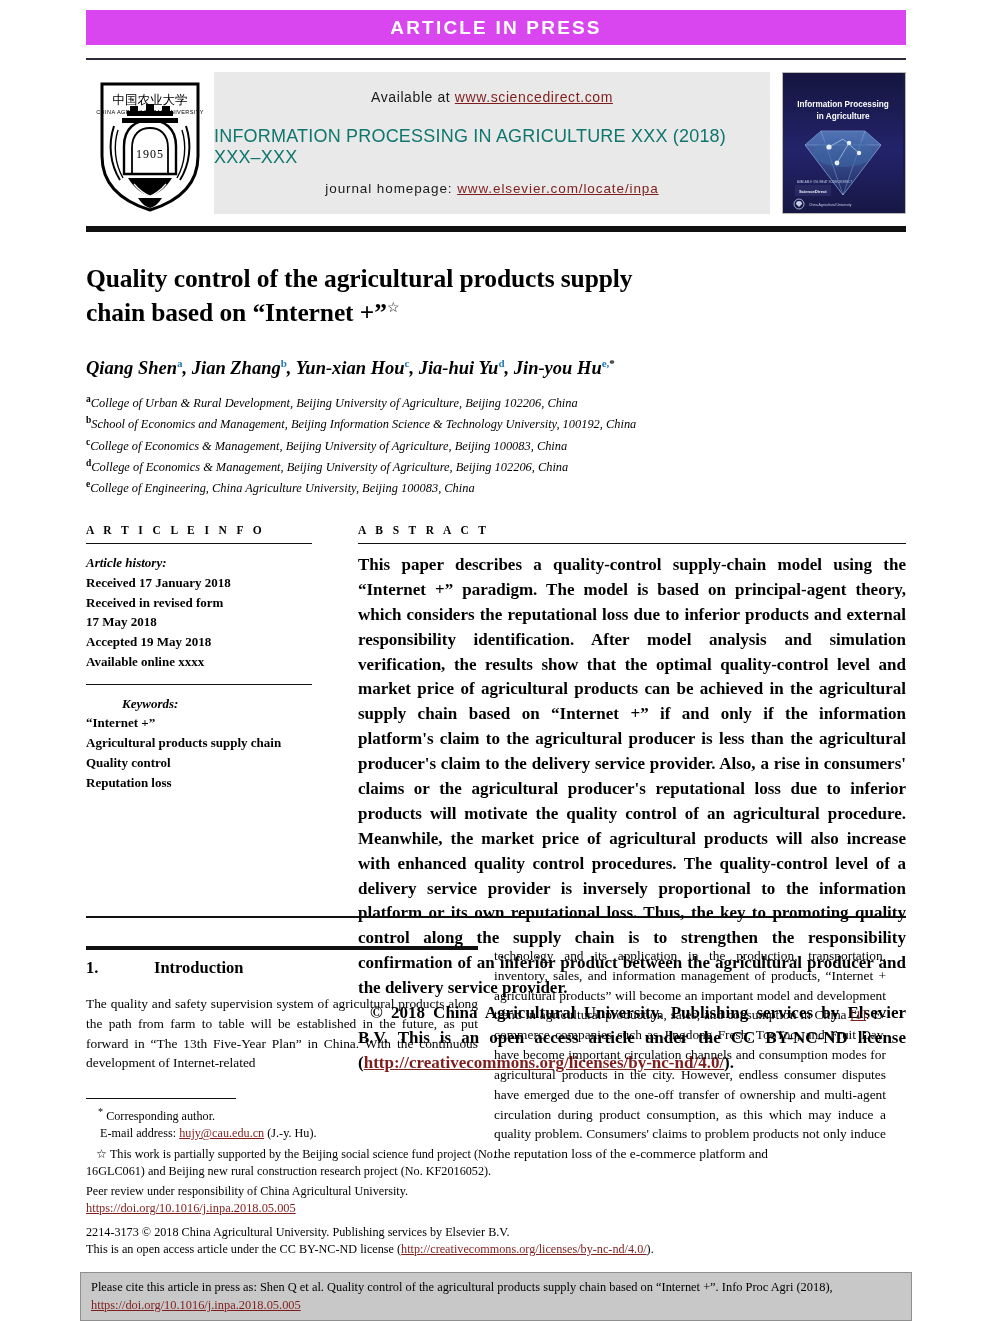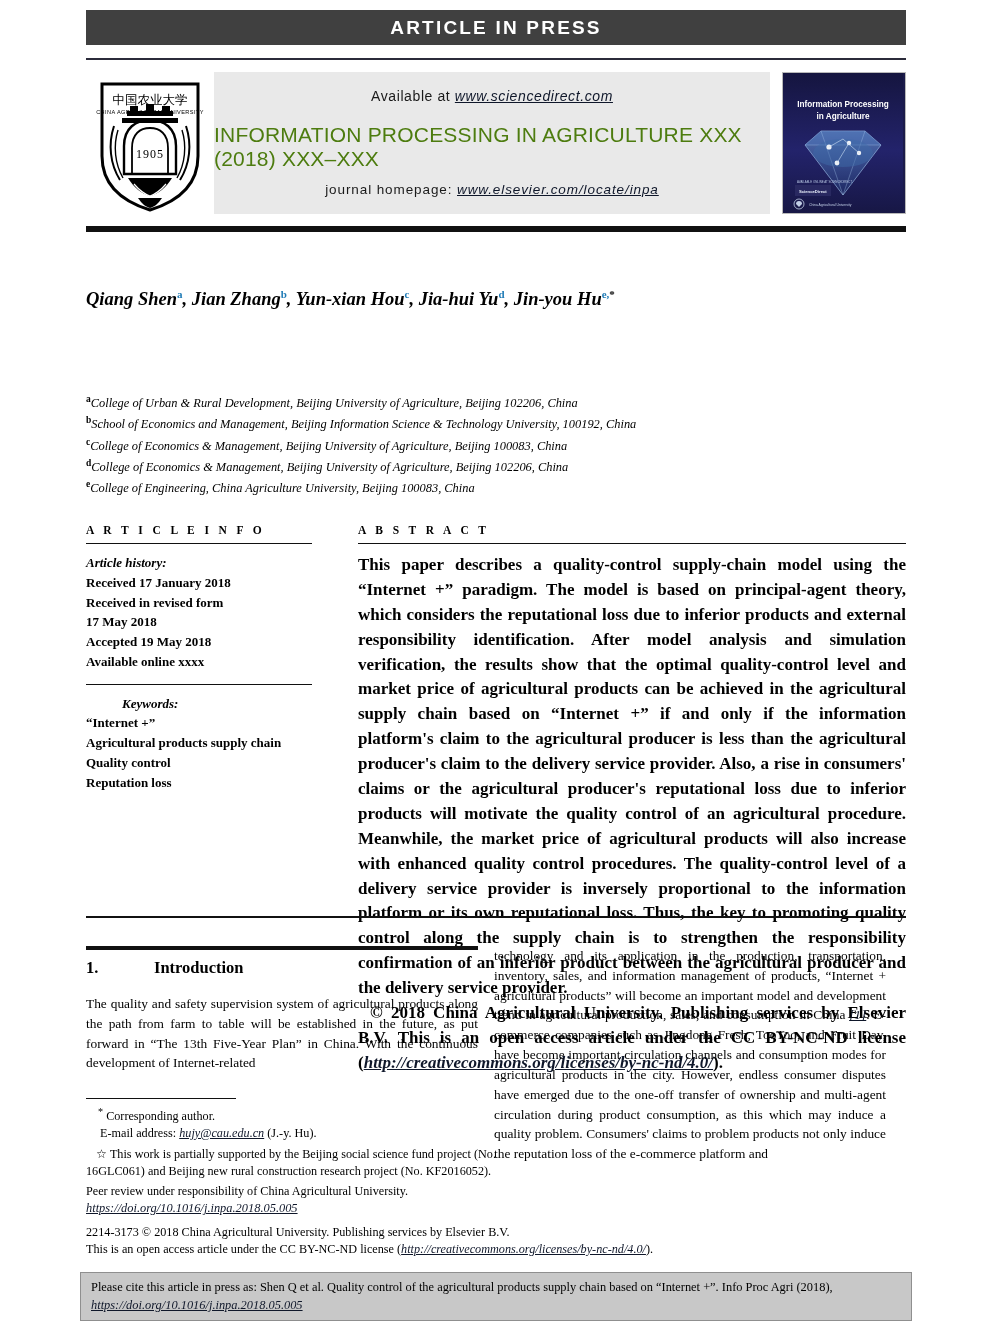--- a/index.html
+++ b/index.html
@@ -22,21 +22,21 @@
     height: 1323px;
   }
 
   
   .aip-banner {
     position: absolute;
     left: 86px;
     top: 10px;
     width: 820px;
     height: 35px;
-    background: #404040;
+    background: #d946ef;
     display: flex;
     align-items: center;
     justify-content: center;
   }
   .aip-banner .aip-text {
     font-family: "Liberation Sans", sans-serif;
     font-weight: bold;
     font-size: 19px;
     letter-spacing: 2.2px;
     color: #ffffff;
@@ -77,32 +77,32 @@
     padding: 10px 0 12px 0;
   }
   .masthead .line-available {
     font-family: "Liberation Sans", sans-serif;
     font-size: 14px;
     letter-spacing: 0.6px;
     color: #1a1a1a;
   }
   .masthead .line-title {
     font-family: "Liberation Sans", sans-serif;
-    font-size: 21px;
+    font-size: 18px;
     letter-spacing: 0.2px;
-    color: #4d7c0f;
+    color: #0f766e;
     margin-top: 8px;
   }
   .masthead .line-home {
     font-family: "Liberation Sans", sans-serif;
     font-size: 13.5px;
     letter-spacing: 0.9px;
     color: #1a1a1a;
   }
-  .lnk { color: #0f172a; font-style: italic; }
+  .lnk { color: #7f1d1d; }
   .cover-thumb {
     width: 122px;
     flex: 0 0 122px;
     margin-left: 12px;
     border: 1px solid #b9b9b9;
     position: relative;
     overflow: hidden;
     background: #1b1b4a;
   }
 
@@ -377,20 +377,24 @@
           <path d="M13 131 a3 3 0 0 1 6 0 l-3 3 z" fill="#c2cfe6"></path>
           <text x="26" y="133" font-family="Liberation Sans, sans-serif" font-size="3.4" fill="#c2cfe6">China Agricultural University</text>
         </svg>
       </div>
 
     </div>
     <div class="rule-heavy"></div>
   </div>
 
   <div class="title-block">
+    <h1 class="paper-title">
+      <span>Quality control of the agricultural products supply</span><br>
+      <span>chain based on “Internet +”</span><span class="star-sym">☆</span>
+    </h1>
     <div class="authors">
       <span><span>Qiang Shen</span><sup>a</sup></span>, <span><span>Jian Zhang</span><sup>b</sup></span>, <span><span>Yun-xian Hou</span><sup>c</sup></span>, <span><span>Jia-hui Yu</span><sup>d</sup></span>, <span><span>Jin-you Hu</span><sup>e,</sup><sup class="ast">*</sup></span>
     </div>
   </div>
 
   <div class="affils">
     <div><sup>a</sup><span>College of Urban &amp; Rural Development, Beijing University of Agriculture, Beijing 102206, China</span></div>
     <div><sup>b</sup><span>School of Economics and Management, Beijing Information Science &amp; Technology University, 100192, China</span></div>
     <div><sup>c</sup><span>College of Economics &amp; Management, Beijing University of Agriculture, Beijing 100083, China</span></div>
     <div><sup>d</sup><span>College of Economics &amp; Management, Beijing University of Agriculture, Beijing 102206, China</span></div>

